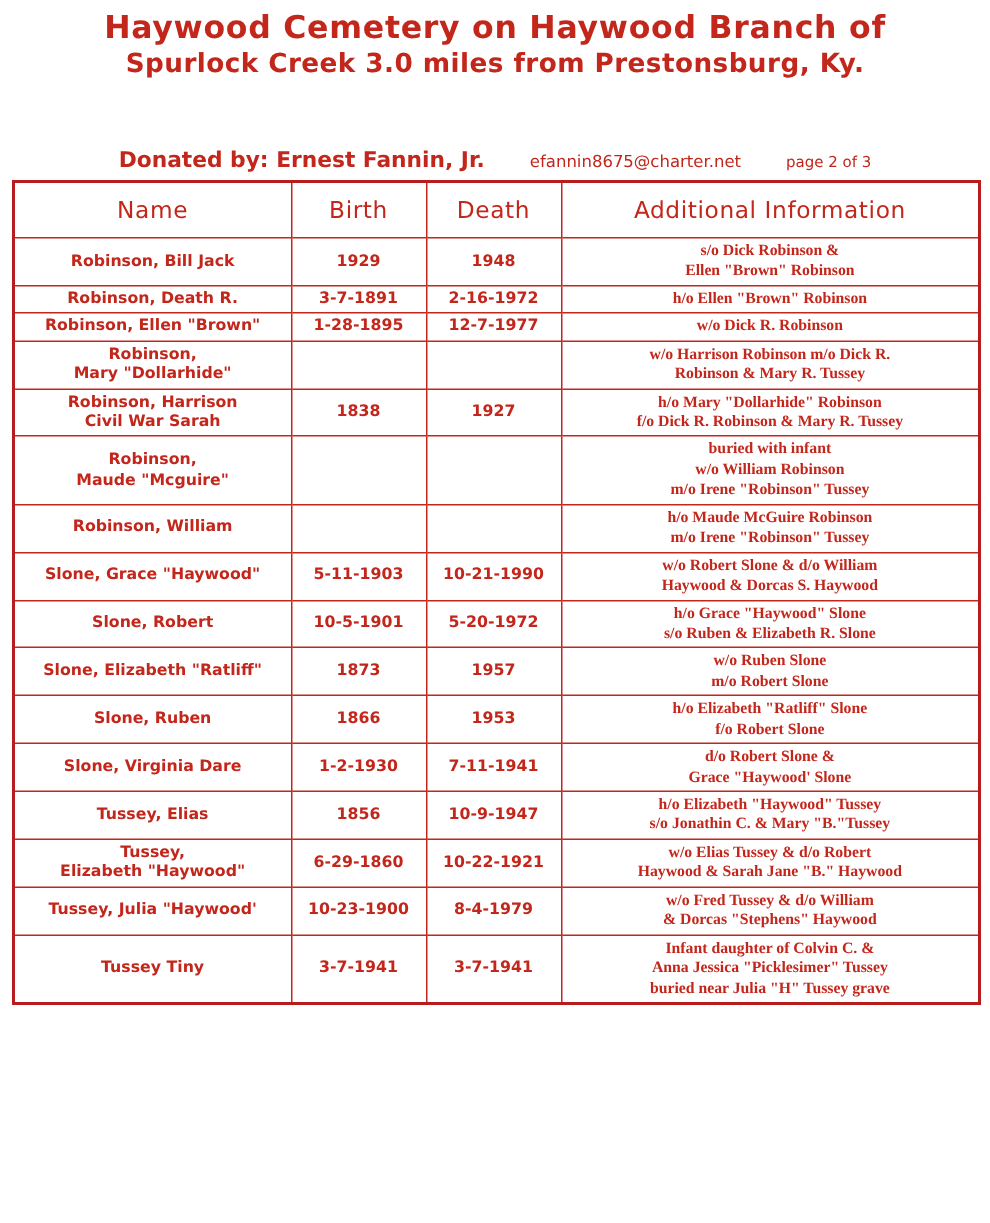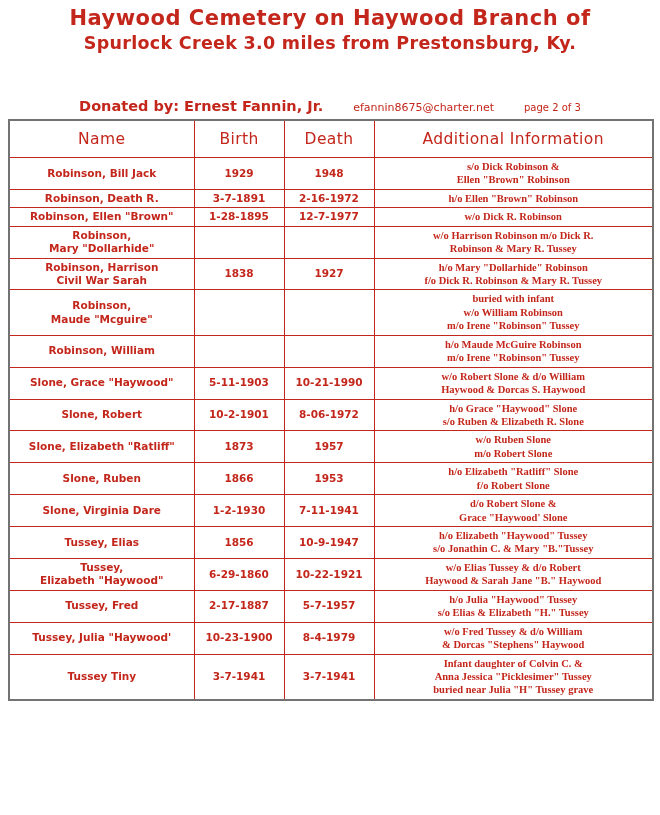--- a/index.html
+++ b/index.html
@@ -62,21 +62,21 @@
   }
   .pageno {
     font-size: 10px;
     color: #c3261b;
     white-space: nowrap;
   }
   table.cem {
     width: 644px;
     border-collapse: collapse;
     table-layout: fixed;
-    border: 2px solid #737373;
+    border: 2px solid #b91c1c;
   }
   table.cem td, table.cem th {
     border: 1px solid #c3261b;
     text-align: center;
     vertical-align: middle;
     color: #c3261b;
     padding: 2px 3px;
   }
   table.cem th {
     font-size: 15.5px;
@@ -241,24 +241,24 @@
           <td class="info">
             <span class="nl">w/o Robert Slone &amp; d/o William</span>
             <span class="nl">Haywood &amp; Dorcas S. Haywood</span>
           </td>
         </tr>
         <tr>
           <td class="name">
             <span class="nl">Slone, Robert</span>
           </td>
           <td class="birth">
-            <span class="nl">10-2-1901</span>
-          </td>
-          <td class="death">
-            <span class="nl">8-06-1972</span>
+            <span class="nl">10-5-1901</span>
+          </td>
+          <td class="death">
+            <span class="nl">5-20-1972</span>
           </td>
           <td class="info">
             <span class="nl">h/o Grace "Haywood" Slone</span>
             <span class="nl">s/o Ruben &amp; Elizabeth R. Slone</span>
           </td>
         </tr>
         <tr>
           <td class="name">
             <span class="nl">Slone, Elizabeth "Ratliff"</span>
           </td>
@@ -325,35 +325,20 @@
           </td>
           <td class="birth">
             <span class="nl">6-29-1860</span>
           </td>
           <td class="death">
             <span class="nl">10-22-1921</span>
           </td>
           <td class="info">
             <span class="nl">w/o Elias Tussey &amp; d/o Robert</span>
             <span class="nl">Haywood &amp; Sarah Jane "B." Haywood</span>
-          </td>
-        </tr>
-        <tr>
-          <td class="name">
-            <span class="nl">Tussey, Fred</span>
-          </td>
-          <td class="birth">
-            <span class="nl">2-17-1887</span>
-          </td>
-          <td class="death">
-            <span class="nl">5-7-1957</span>
-          </td>
-          <td class="info">
-            <span class="nl">h/o Julia "Haywood" Tussey</span>
-            <span class="nl">s/o Elias &amp; Elizabeth "H." Tussey</span>
           </td>
         </tr>
         <tr>
           <td class="name">
             <span class="nl">Tussey, Julia "Haywood'</span>
           </td>
           <td class="birth">
             <span class="nl">10-23-1900</span>
           </td>
           <td class="death">

